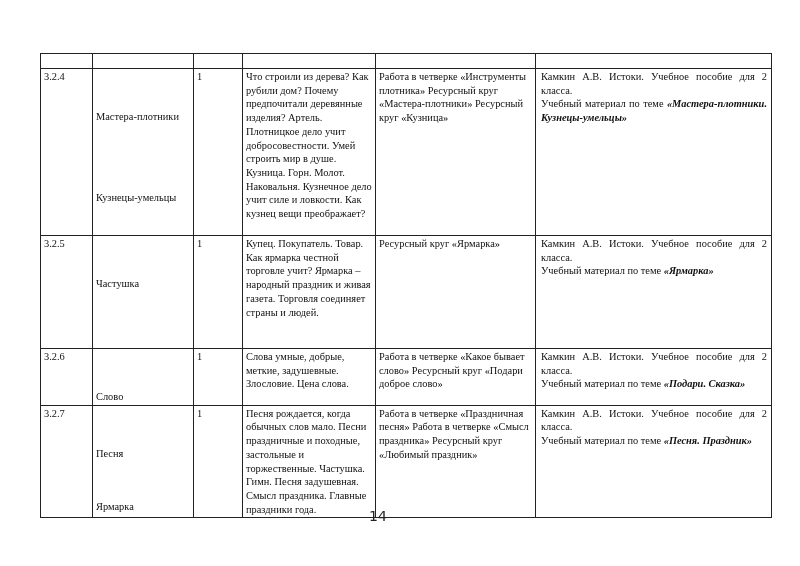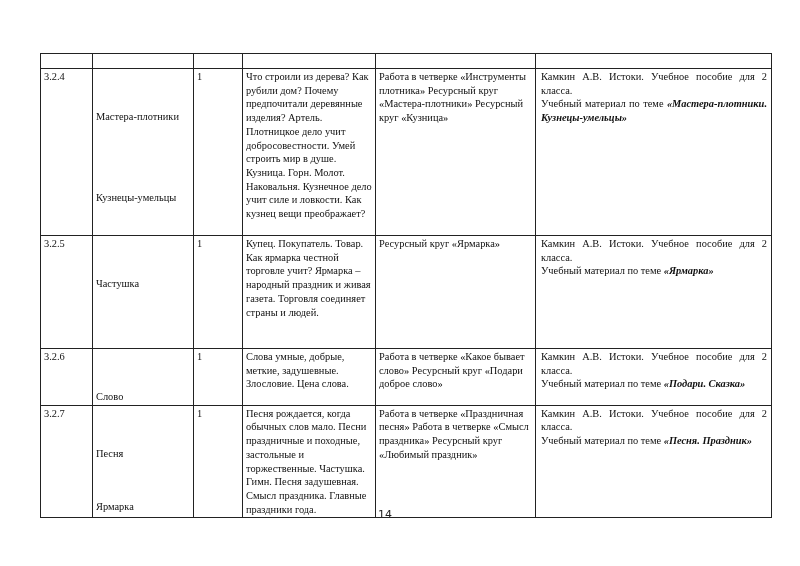--- a/index.html
+++ b/index.html
@@ -8,22 +8,22 @@
   table.plan { position: absolute; left: 40px; top: 53px; border-collapse: collapse;
                table-layout: fixed; width: 731px; font-size: 10.4px; line-height: 13.7px; }
   table.plan td { border: 1px solid #222; vertical-align: top; padding: 1px 3px 1px 3px; }
   table.plan tr.blank td { height: 12px; }
   td.num, td.title, td.hours, td.content, td.activity { text-align: left; }
   td.lit { text-align: justify; padding-left: 5px !important; padding-right: 4px !important; margin-top: 16px; }
   .lit-italic { }
   .lit-bold { font-weight: bold; font-style: italic; }
   .gap { display: block; height: 27px; }
   .line { display: block; margin-top: 40px; }
-  .page-number { position: absolute; left: 378px; top: 508px; font-family: "DejaVu Sans", sans-serif;
-                 font-size: 11px; color: #222; }
+  .page-number { position: absolute; left: 369px; top: 508px; font-family: "DejaVu Sans", sans-serif;
+                 font-size: 14px; color: #222; }
 </style>
 </head>
 <body>
 
 <table class="plan">
   <colgroup>
     <col style="width:52px">
     <col style="width:101px">
     <col style="width:49px">
     <col style="width:133px">

